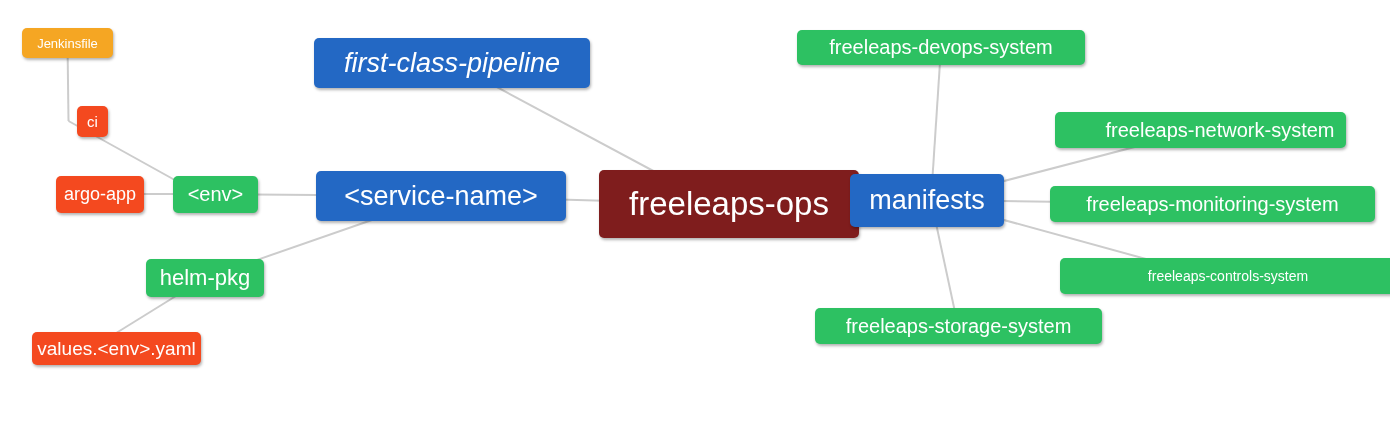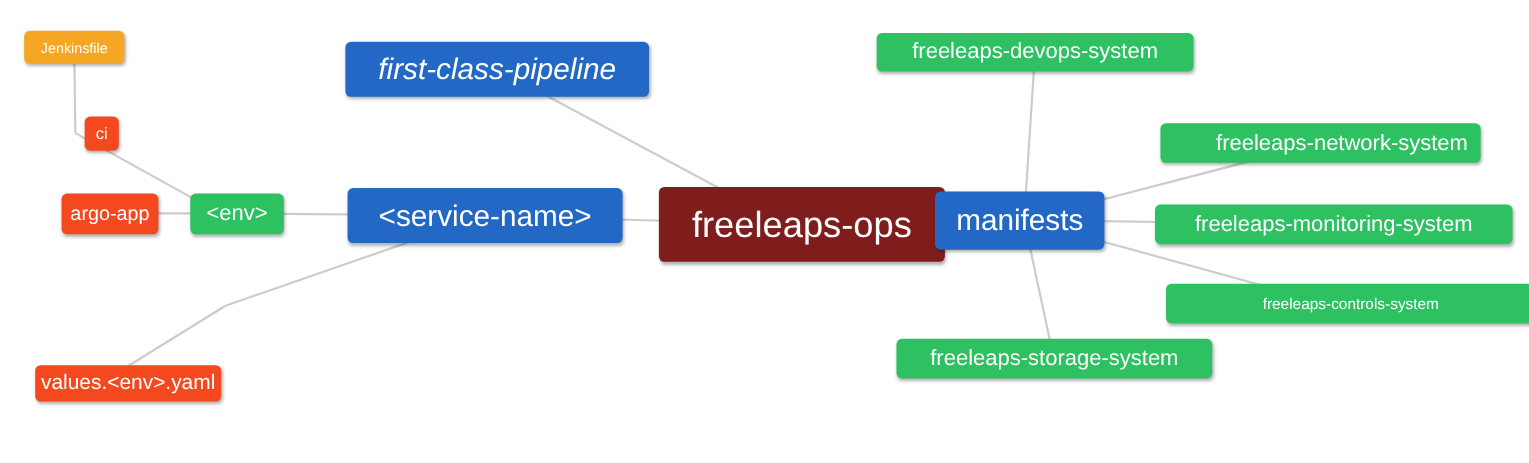--- a/index.html
+++ b/index.html
@@ -91,15 +91,16 @@
   <div class="node c-green  n-env">&lt;env&gt;</div>
   <div class="node c-blue   n-service-name">&lt;service-name&gt;</div>
   <div class="node c-blue   n-first-class">first-class-pipeline</div>
   <div class="node c-root   n-freeleaps-ops">freeleaps-ops</div>
   <div class="node c-blue   n-manifests">manifests</div>
   <div class="node c-green  n-devops-system">freeleaps-devops-system</div>
   <div class="node c-green  n-network-system">freeleaps-network-system</div>
   <div class="node c-green  n-monitoring-system">freeleaps-monitoring-system</div>
   <div class="node c-green  n-controls-system">freeleaps-controls-system</div>
   <div class="node c-green  n-storage-system">freeleaps-storage-system</div>
+  <div class="node c-green  n-helm-pkg">helm-pkg</div>
   <div class="node c-red    n-values-yaml">values.&lt;env&gt;.yaml</div>
 
 </div>
 
 </body></html>

